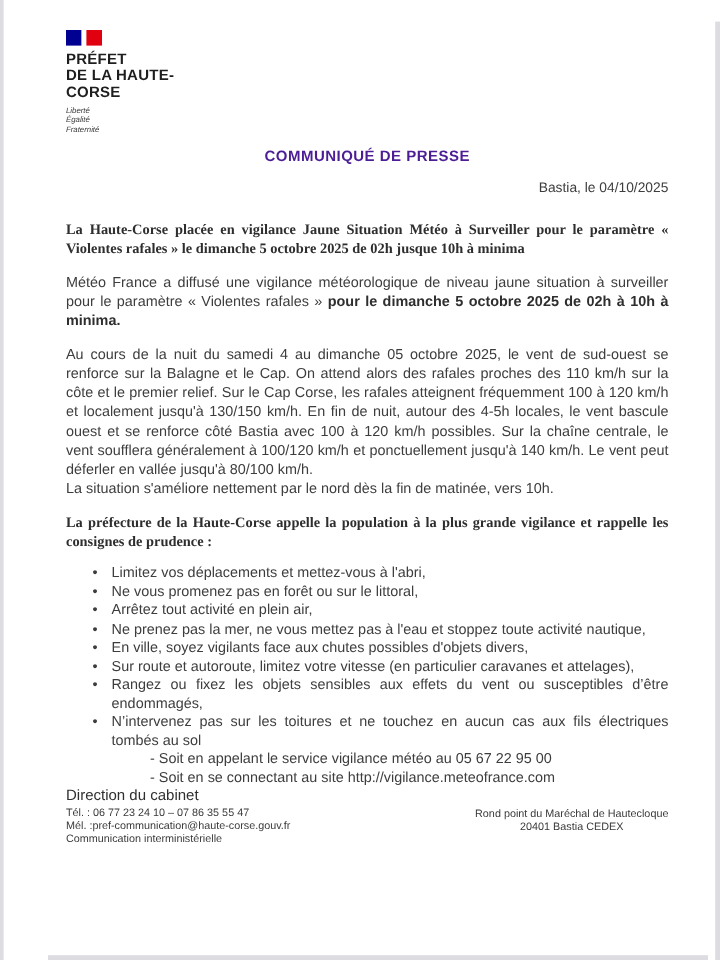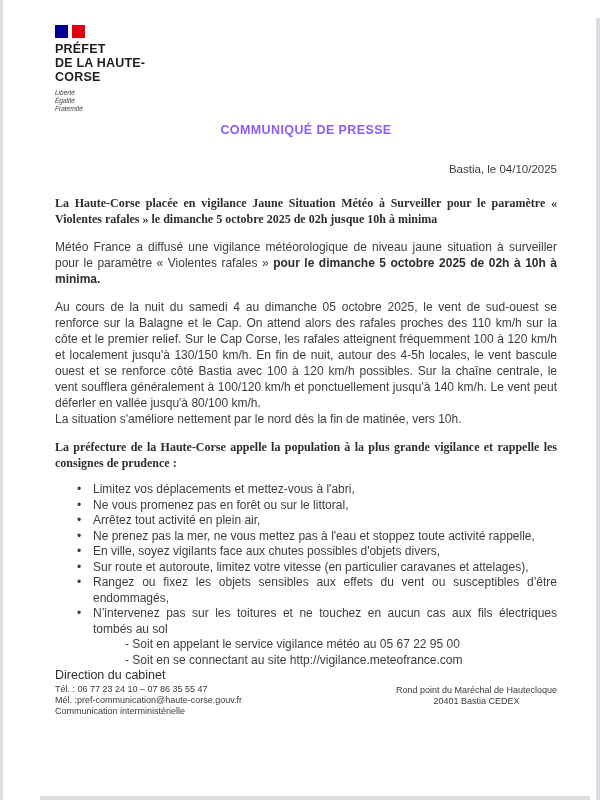--- a/index.html
+++ b/index.html
@@ -23,23 +23,23 @@
   .flag{display:flex;width:30px;height:13px;margin-bottom:4px;}
   .flag .b{width:13px;height:13px;}
   .flag .w{width:4px;height:13px;background:#ffffff;}
   .flag .r{width:13px;height:13px;}
   .prefect-name{font-weight:bold;font-size:12.5px;line-height:14px;color:#1e1e1e;letter-spacing:.2px;}
   .motto{margin-top:5px;font-style:italic;font-size:6.5px;line-height:8px;color:#3a3a3a;}
 
   
   .title{
     text-align:center;font-weight:bold;font-size:12.5px;
-    color:#8b5cf6;letter-spacing:.4px;margin-top:10px;
+    color:#4c1d95;letter-spacing:.4px;margin-top:10px;
   }
-  .dateline{text-align:right;font-size:11.5px;margin-top:26px;color:#3d3d3d;}
+  .dateline{text-align:right;font-size:11.5px;margin-top:14px;color:#3d3d3d;}
 
   
   main p{
     margin:12px 0 0 0;
     font-size:12px;line-height:16px;
     text-align:justify;
   }
   main p.tight{margin-top:0;}
   .bold{font-weight:bold;color:#2e2e2e;font-family:Liberation Serif, serif;}
   main strong{font-weight:bold;color:#2e2e2e;}
@@ -110,21 +110,21 @@
 
     <p>Au cours de la nuit du samedi 4 au dimanche 05 octobre 2025, le vent de sud-ouest se renforce sur la Balagne et le Cap. On attend alors des rafales proches des 110 km/h sur la côte et le premier relief. Sur le Cap Corse, les rafales atteignent fréquemment 100 à 120 km/h et localement jusqu'à 130/150 km/h. En fin de nuit, autour des 4-5h locales, le vent bascule ouest et se renforce côté Bastia avec 100 à 120 km/h possibles. Sur la chaîne centrale, le vent soufflera généralement à 100/120 km/h et ponctuellement jusqu'à 140 km/h. Le vent peut déferler en vallée jusqu'à 80/100 km/h.</p>
     <p class="tight">La situation s'améliore nettement par le nord dès la fin de matinée, vers 10h.</p>
 
     <p class="bold">La préfecture de la Haute-Corse appelle la population à la plus grande vigilance et rappelle les consignes de prudence :</p>
 
     <div class="bullets">
         <div class="bullet-item">Limitez vos déplacements et mettez-vous à l'abri,</div>
         <div class="bullet-item">Ne vous promenez pas en forêt ou sur le littoral,</div>
         <div class="bullet-item">Arrêtez tout activité en plein air,</div>
-        <div class="bullet-item">Ne prenez pas la mer, ne vous mettez pas à l'eau et stoppez toute activité rappelle,</div>
+        <div class="bullet-item">Ne prenez pas la mer, ne vous mettez pas à l'eau et stoppez toute activité nautique,</div>
         <div class="bullet-item">En ville, soyez vigilants face aux chutes possibles d'objets divers,</div>
         <div class="bullet-item">Sur route et autoroute, limitez votre vitesse (en particulier caravanes et attelages),</div>
         <div class="bullet-item">Rangez ou fixez les objets sensibles aux effets du vent ou susceptibles d’être endommagés,</div>
         <div class="bullet-item">N’intervenez pas sur les toitures et ne touchez en aucun cas aux fils électriques tombés au sol</div>
       </div>
 
     <div class="subbullets">
         <div class="sub-item">- Soit en appelant le service vigilance météo au 05 67 22 95 00</div>
         <div class="sub-item">- Soit en se connectant au site http://vigilance.meteofrance.com</div>
       </div>

